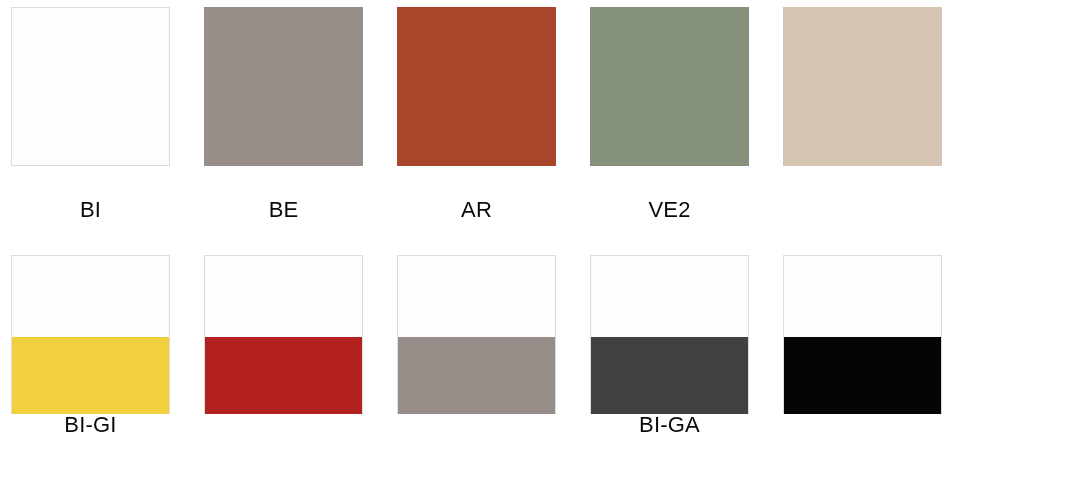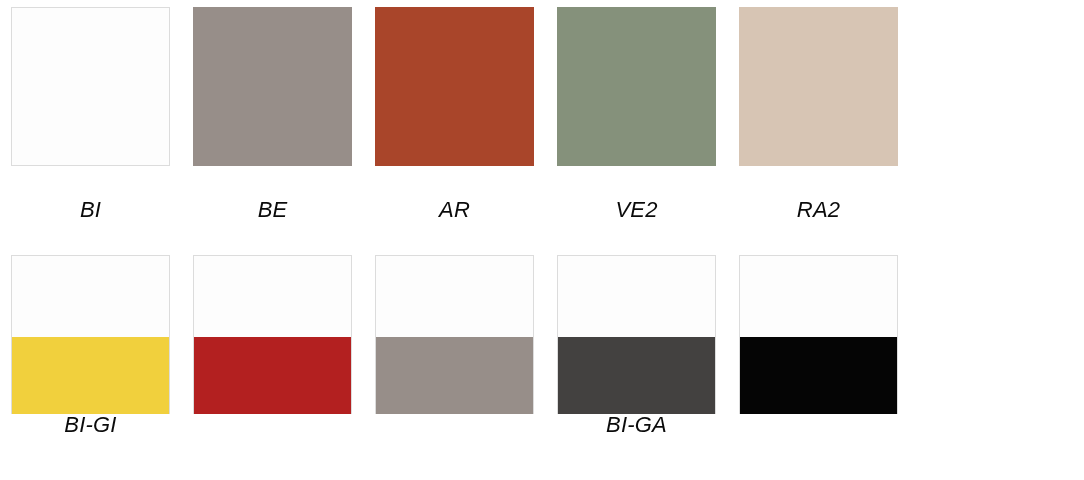--- a/index.html
+++ b/index.html
@@ -17,22 +17,21 @@
   .palette {
     position: relative;
     width: 1084px;
     height: 480px;
   }
 
   .swatch-row {
     position: absolute;
     left: 11px;
     display: flex;
-    gap: 23px;
-    font-style: italic;
+    gap: 34px;
   }
 
   .row-1 { top: 7px; }
   .row-2 { top: 255px; }
 
   .swatch-cell {
     width: 159px;
     display: block;
   }
 
@@ -116,21 +115,20 @@
     </div>
 
 
     <div class="swatch-cell">
       <span class="chip solid" style="background:#85917b;"></span>
       <span class="chip-label">VE2</span>
     </div>
 
     <div class="swatch-cell">
       <span class="chip solid" style="background:#d7c5b4;"></span>
-      <span class="chip-label">RA2</span>
     </div>
 
   </div>
 
   <div class="swatch-row row-2">
 
     <div class="swatch-cell">
       <span class="chip split">
         <span class="band-top"></span>
         <span class="band-bottom" style="background:#f1d03d;"></span>

